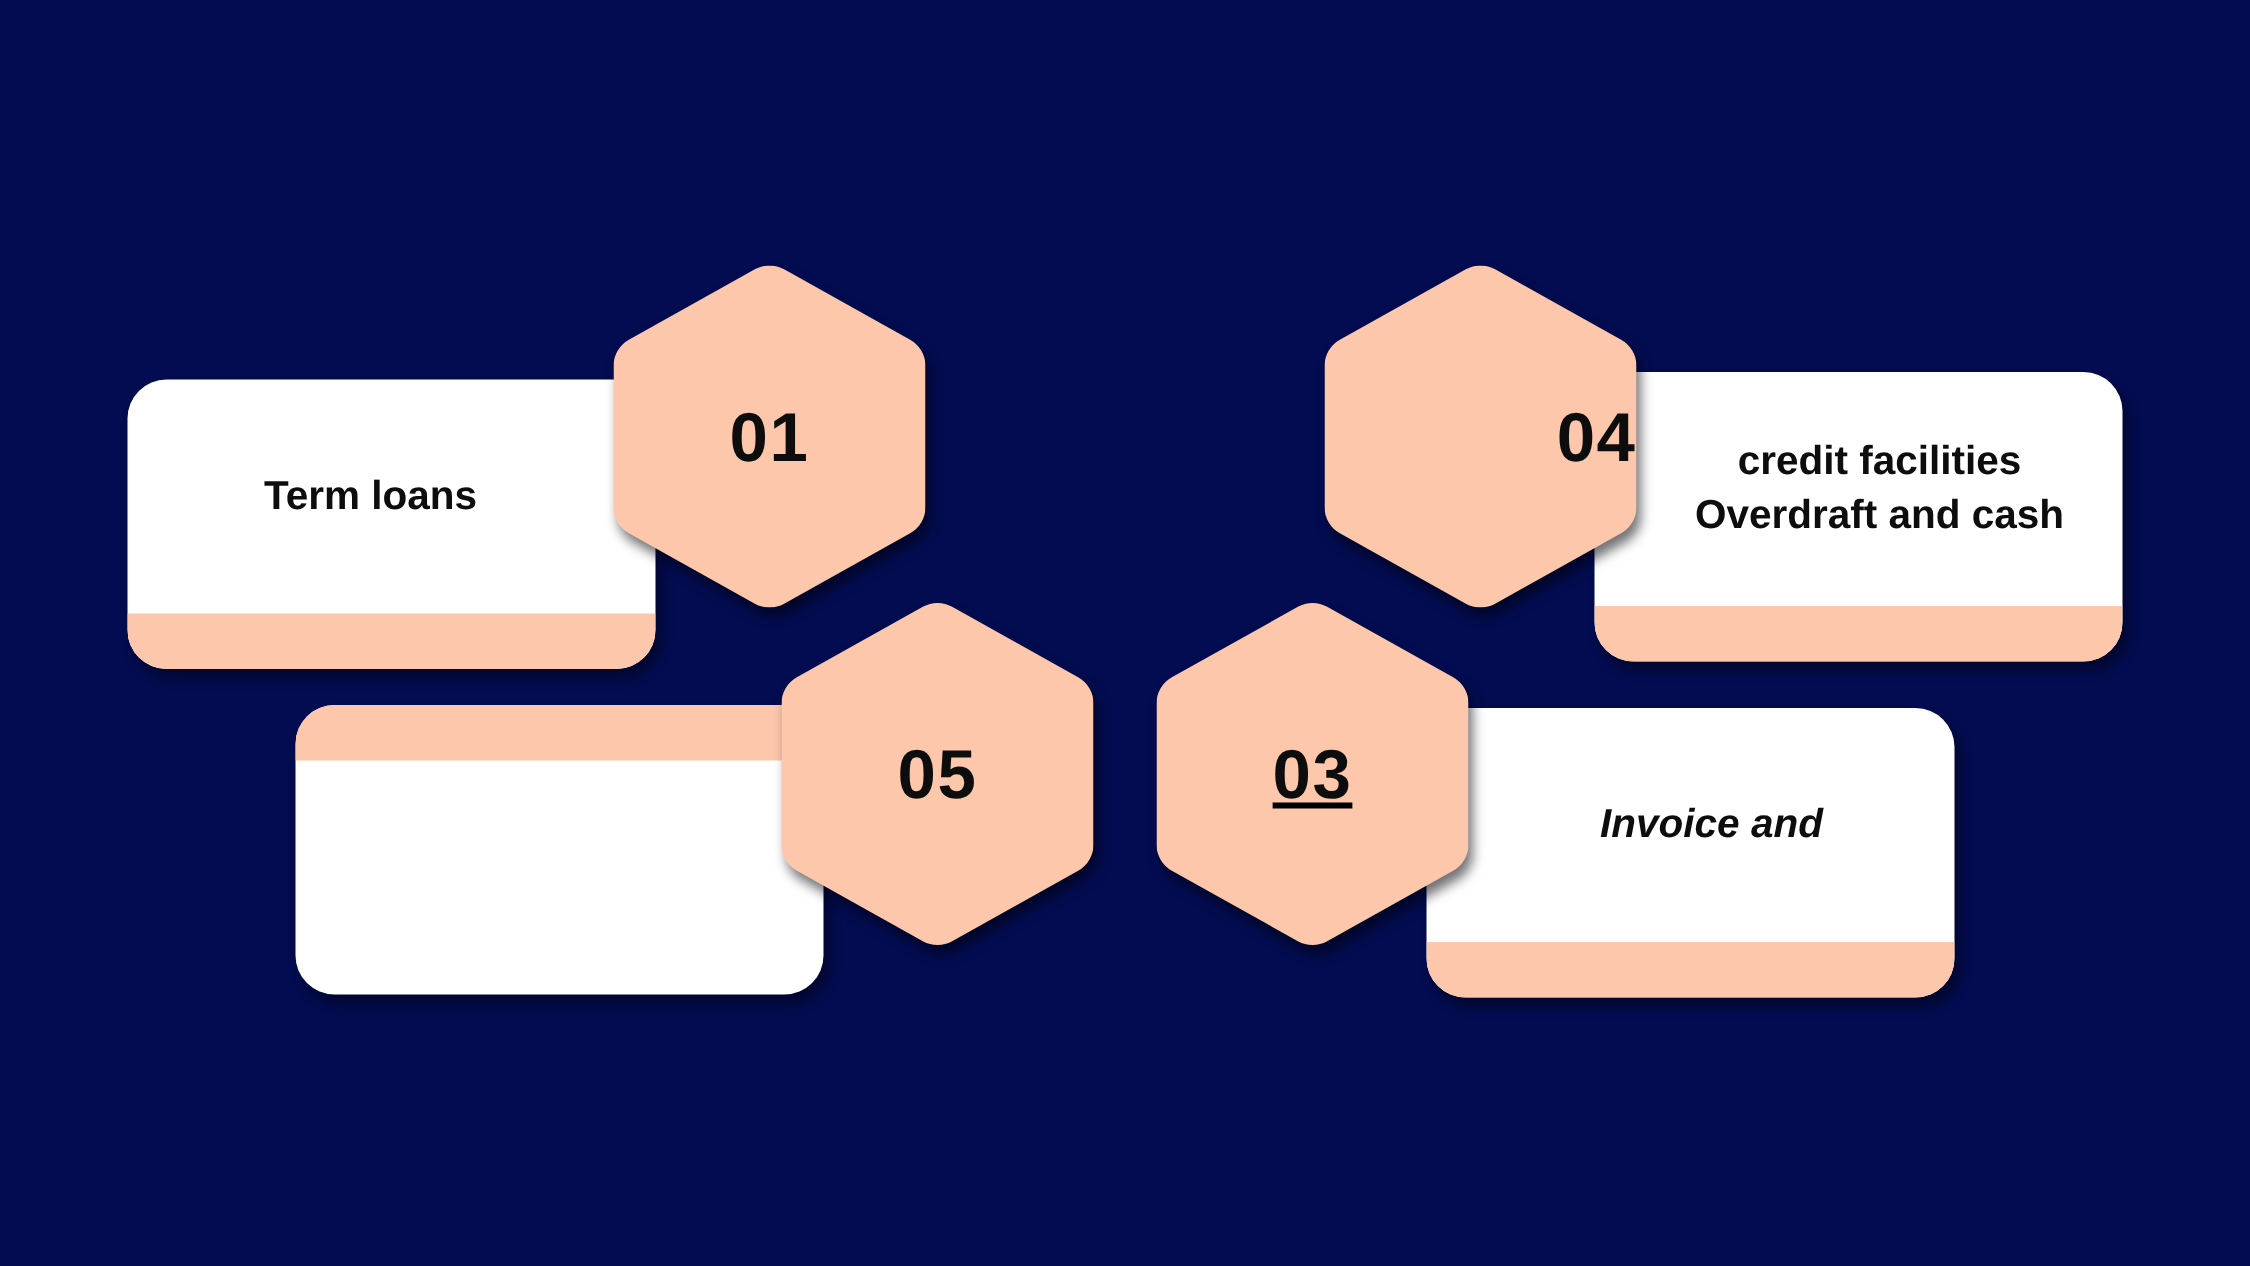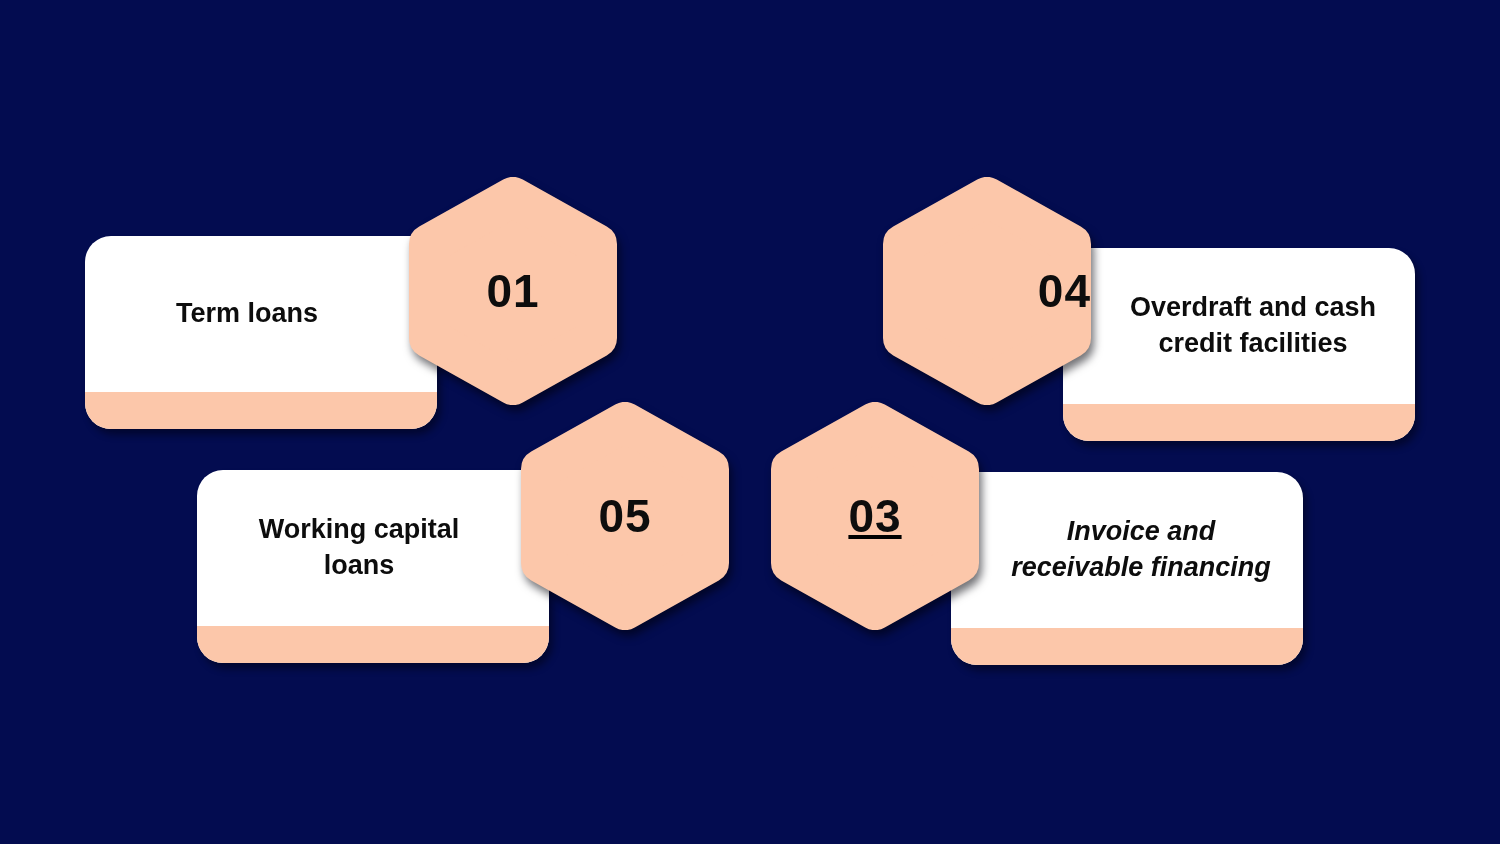--- a/index.html
+++ b/index.html
@@ -48,21 +48,21 @@
   }
   .card-body.pad-right { padding-right: 46px; }
   .card-body.pad-left  { padding-left: 46px; }
   .card-strip {
     height: 37px;
     background: var(--peach);
     flex: 0 0 auto;
   }
   .line { display: block; }
 
-  .card-1 { left: 85px;   top: 236px; }
+  .card-1 { left: 85px;   top: 253px; }
   .card-2 { left: 197px;  top: 470px; }
   .card-3 { left: 951px;  top: 472px; font-style: italic; }
   .card-4 { left: 1063px; top: 248px; }
 
   
   .hex {
     position: absolute;
     width: 208px;
     height: 228px;
     z-index: 3;
@@ -107,51 +107,46 @@
     <div class="card-strip"></div>
   </div>
   <div class="hex hex-1">
     <svg viewBox="0 0 208 228" aria-hidden="true">
       <polygon points="104,20 188,67 188,161 104,208 20,161 20,67"></polygon>
     </svg>
     <span class="hex-num">01</span>
   </div>
 
   <div class="card card-2">
-    <div class="card-body pad-right">
-      <span class="line">Working capital</span>
-      <span class="line">loans</span>
-    </div>
     <div class="card-strip"></div>
   </div>
   <div class="hex hex-2">
     <svg viewBox="0 0 208 228" aria-hidden="true">
       <polygon points="104,20 188,67 188,161 104,208 20,161 20,67"></polygon>
     </svg>
     <span class="hex-num">05</span>
   </div>
 
   <div class="card card-3">
     <div class="card-body pad-left">
       <span class="line">Invoice and</span>
-      <span class="line">receivable financing</span>
     </div>
     <div class="card-strip"></div>
   </div>
   <div class="hex hex-3">
     <svg viewBox="0 0 208 228" aria-hidden="true">
       <polygon points="104,20 188,67 188,161 104,208 20,161 20,67"></polygon>
     </svg>
     <span class="hex-num">03</span>
   </div>
 
   <div class="card card-4">
     <div class="card-body pad-left">
+      <span class="line">credit facilities</span>
       <span class="line">Overdraft and cash</span>
-      <span class="line">credit facilities</span>
     </div>
     <div class="card-strip"></div>
   </div>
   <div class="hex hex-4">
     <svg viewBox="0 0 208 228" aria-hidden="true">
       <polygon points="104,20 188,67 188,161 104,208 20,161 20,67"></polygon>
     </svg>
     <span class="hex-num">04</span>
   </div>
 

